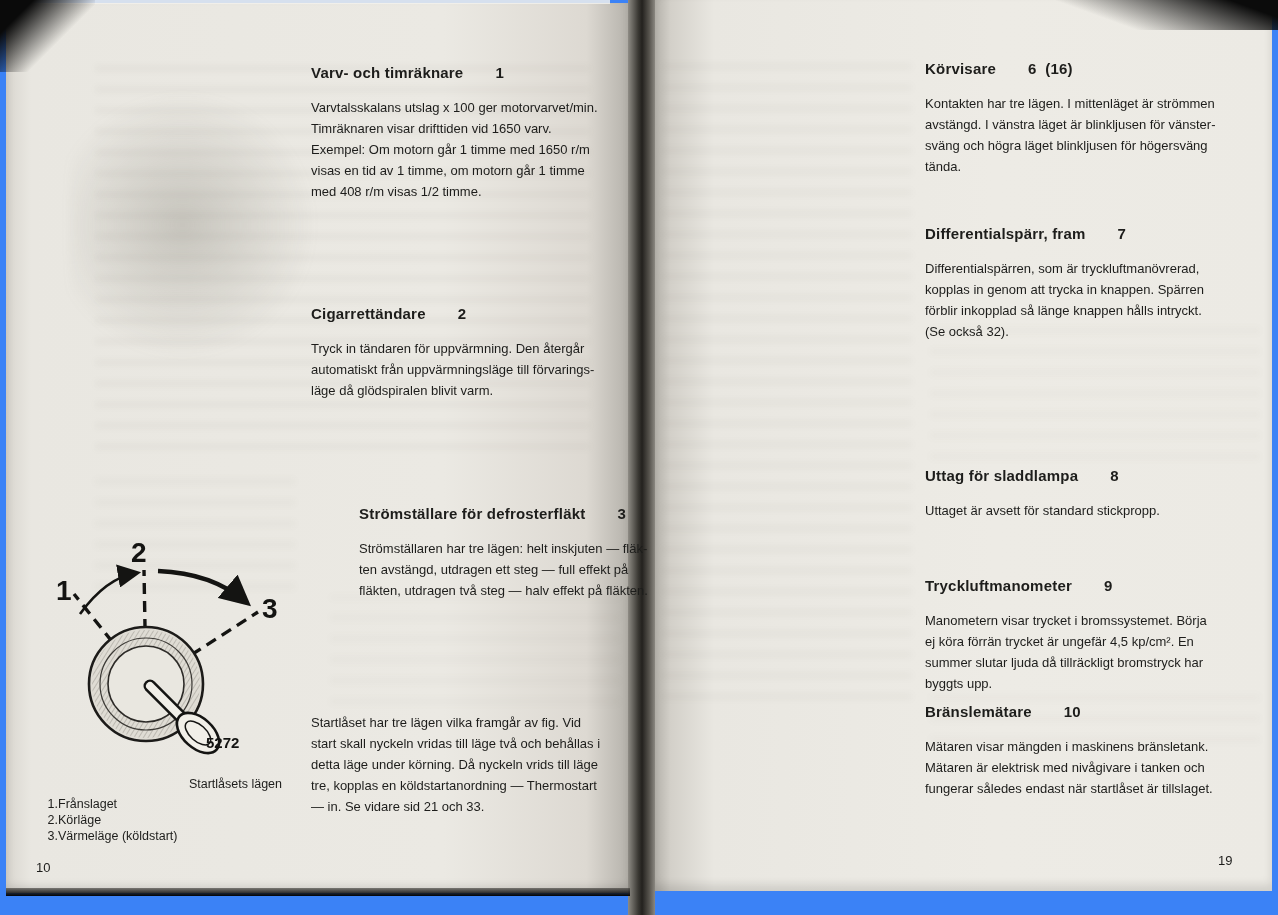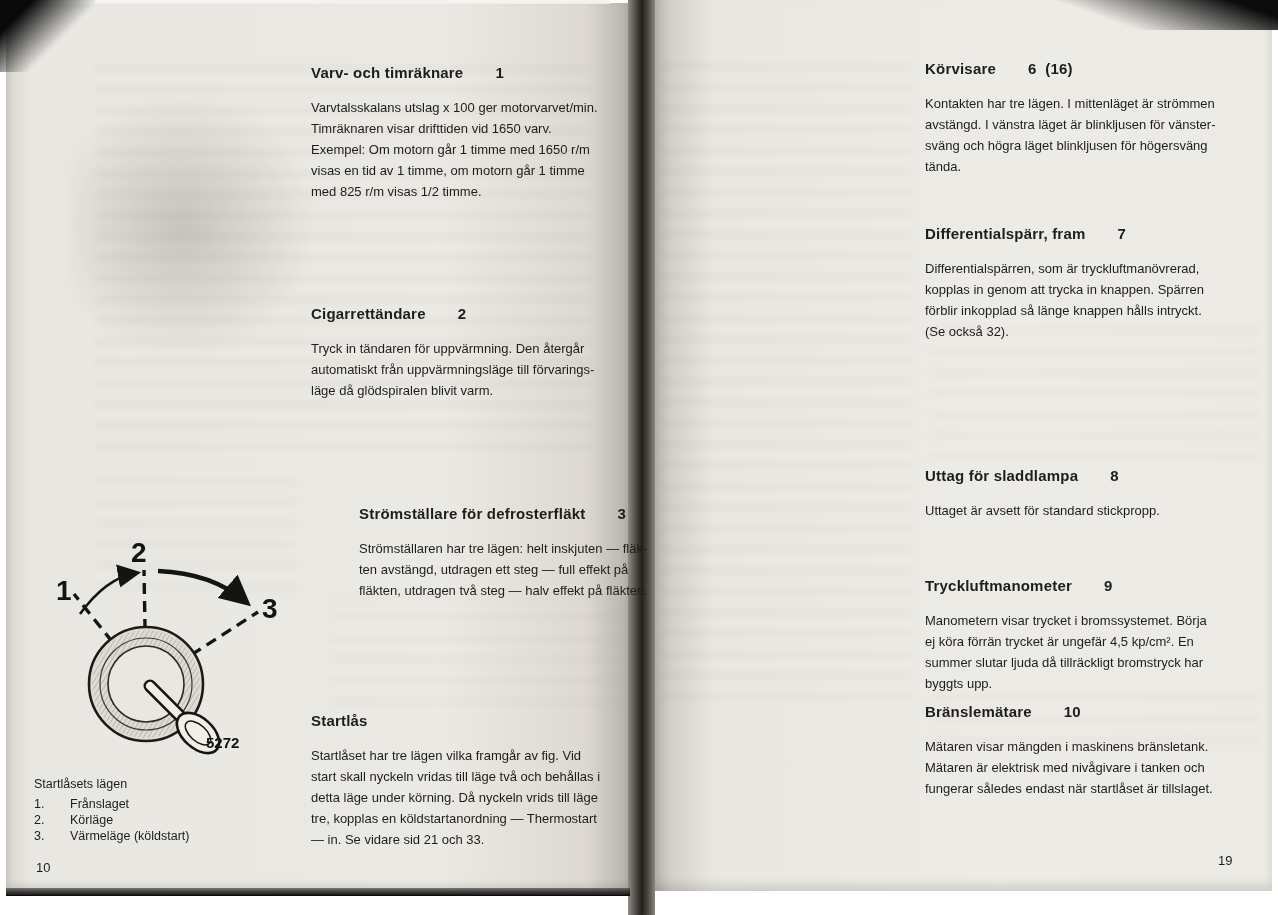--- a/index.html
+++ b/index.html
@@ -1,21 +1,21 @@
 <!DOCTYPE html>
 <html><head>
 <meta charset="utf-8">
 <style>
   * { margin:0; padding:0; box-sizing:border-box; }
   html,body { background:#000; }
   body { font-family:"Liberation Sans", sans-serif; color:#1d1d1b; }
 
   .scan {
     position:relative; width:1278px; height:915px;
-    background:#ffffff; overflow:hidden;
+    background:#3b82f6; overflow:hidden;
   }
 
   
   .page { position:absolute; top:3px; height:890px; z-index:0; }
   .page-left {
     left:6px; width:624px;
     background:linear-gradient(90deg,#d9d6cf 0%,#e9e7e1 4%,#ebe9e3 70%,#ddd9d2 93%,#b4b1aa 100%);
     box-shadow: inset 0 -6px 10px rgba(0,0,0,0.15);
   }
   .page-right {
@@ -60,21 +60,21 @@
 
   
   .section { position:absolute; width:345px; z-index:5; }
   .h { font-size:15px; font-weight:bold; line-height:18px; letter-spacing:.2px; margin-bottom:15px; }
   .hn { margin-left:32px; white-space:pre; }
   .bodytext { font-size:13px; line-height:21px; white-space:pre-line; }
 
   .figure { position:absolute; left:26px; top:532px; width:288px; height:248px; z-index:5; }
   .figure svg text { font-family:"Liberation Sans", sans-serif; fill:#141412; }
 
-  .fig-caption { position:absolute; left:34px; top:776px; width:260px; z-index:5; font-size:12.5px; line-height:16px; }
+  .fig-caption { position:absolute; left:22px; top:776px; width:260px; z-index:5; font-size:12.5px; line-height:16px;text-align:right; }
   .fig-caption .cap-title { margin-bottom:4px; }
   .cap-row { display:flex; }
   .cap-num { width:36px; flex:none; }
 
   .pageno { position:absolute; z-index:5; font-size:13px; }
   .pageno-left { left:36px; top:860px; }
   .pageno-right { left:1218px; top:853px; }
 </style>
 </head>
 <body>
@@ -98,21 +98,21 @@
   <div class="ghost" style="left:930px; top:688px; width:330px; height:55px; opacity:.2;"></div>
 
   <div class="section" style="left:311px; top:64px;">
     <div class="h">
       <span>Varv- och timräknare</span><span class="hn">1</span>
     </div>
     <div class="bodytext">Varvtalsskalans utslag x 100 ger motorvarvet/min.
 Timräknaren visar drifttiden vid 1650 varv.
 Exempel: Om motorn går 1 timme med 1650 r/m
 visas en tid av 1 timme, om motorn går 1 timme
-med 825 r/m visas 1/2 timme.</div>
+med 408 r/m visas 1/2 timme.</div>
   </div>
 
   <div class="section" style="left:311px; top:305px;">
     <div class="h">
       <span>Cigarrettändare</span><span class="hn">2</span>
     </div>
     <div class="bodytext">Tryck in tändaren för uppvärmning. Den återgår
 automatiskt från uppvärmningsläge till förvarings-
 läge då glödspiralen blivit varm.</div>
   </div>
@@ -120,23 +120,20 @@
   <div class="section" style="left:311px; top:505px;margin-left:48px;">
     <div class="h">
       <span>Strömställare för defrosterfläkt</span><span class="hn">3</span>
     </div>
     <div class="bodytext">Strömställaren har tre lägen: helt inskjuten — fläk-
 ten avstängd, utdragen ett steg — full effekt på
 fläkten, utdragen två steg — halv effekt på fläkten.</div>
   </div>
 
   <div class="section" style="left:311px; top:712px;">
-    <div class="h">
-      <span>Startlås</span><span class="hn"></span>
-    </div>
     <div class="bodytext">Startlåset har tre lägen vilka framgår av fig. Vid
 start skall nyckeln vridas till läge två och behållas i
 detta läge under körning. Då nyckeln vrids till läge
 tre, kopplas en köldstartanordning — Thermostart
 — in. Se vidare sid 21 och 33.</div>
   </div>
 
   <div class="figure">
     <svg width="288" height="248" viewBox="0 0 288 248">
       <defs>

